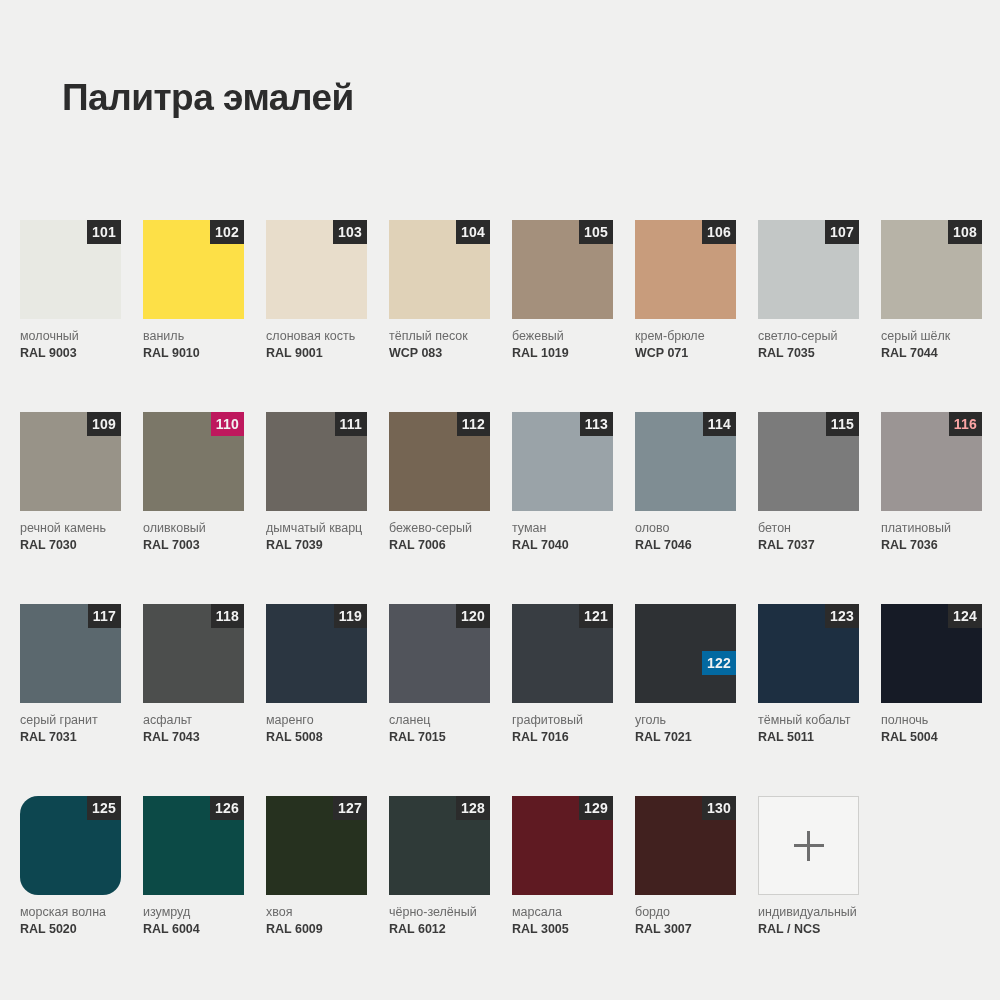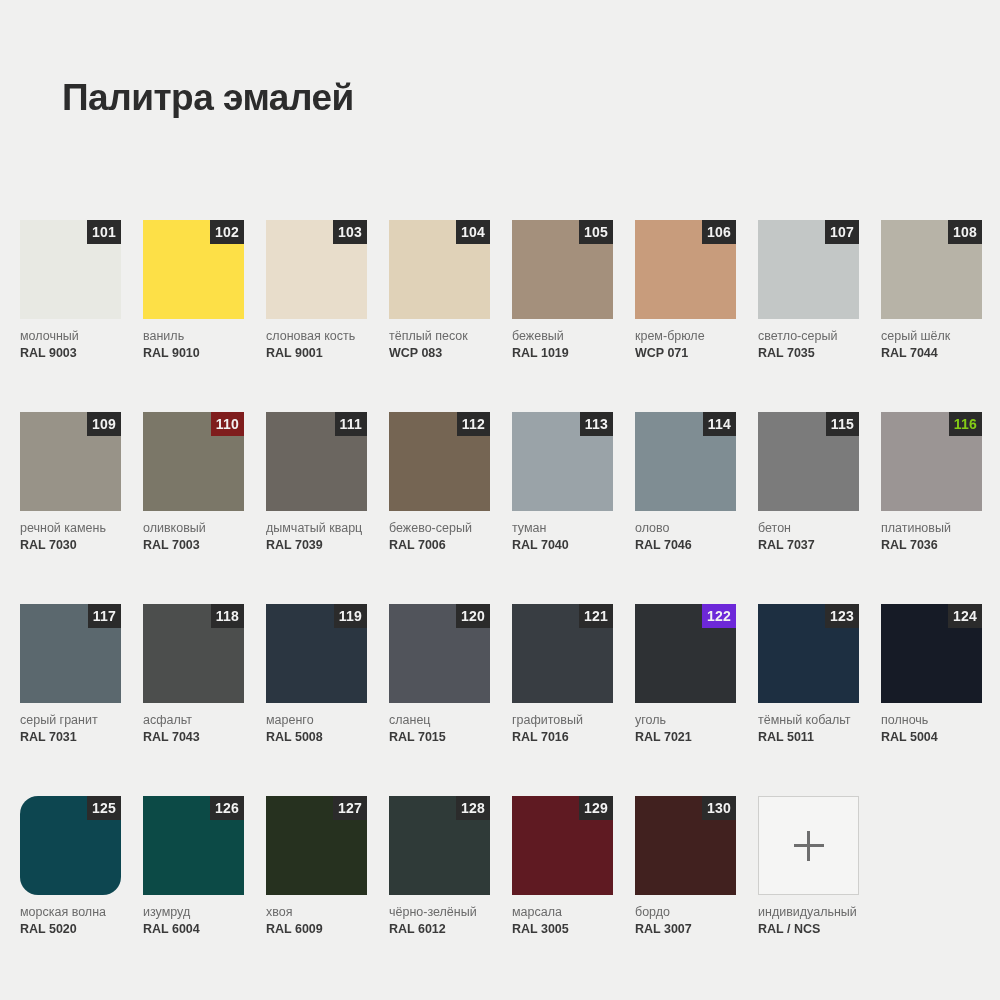--- a/index.html
+++ b/index.html
@@ -189,21 +189,21 @@
       </div>
       <div class="swatch-card">
         <div class="swatch-chip" style="background: rgb(152, 147, 136);">
           <div class="swatch-badge" style="background: rgb(43, 43, 43); color: rgb(242, 242, 242);">109</div>
         </div>
         <div class="swatch-name">речной камень</div>
         <div class="swatch-code">RAL 7030</div>
       </div>
       <div class="swatch-card">
         <div class="swatch-chip" style="background: rgb(123, 119, 104);">
-          <div class="swatch-badge" style="background: #7f1d1d; color: rgb(242, 242, 242);">110</div>
+          <div class="swatch-badge" style="background: #be185d; color: rgb(242, 242, 242);">110</div>
         </div>
         <div class="swatch-name">оливковый</div>
         <div class="swatch-code">RAL 7003</div>
       </div>
       <div class="swatch-card">
         <div class="swatch-chip" style="background: rgb(107, 102, 96);">
           <div class="swatch-badge" style="background: rgb(43, 43, 43); color: rgb(242, 242, 242);">111</div>
         </div>
         <div class="swatch-name">дымчатый кварц</div>
         <div class="swatch-code">RAL 7039</div>
@@ -231,21 +231,21 @@
       </div>
       <div class="swatch-card">
         <div class="swatch-chip" style="background: rgb(123, 123, 123);">
           <div class="swatch-badge" style="background: rgb(43, 43, 43); color: rgb(242, 242, 242);">115</div>
         </div>
         <div class="swatch-name">бетон</div>
         <div class="swatch-code">RAL 7037</div>
       </div>
       <div class="swatch-card">
         <div class="swatch-chip" style="background: rgb(155, 149, 148);">
-          <div class="swatch-badge" style="background: rgb(43, 43, 43); color: #84cc16;">116</div>
+          <div class="swatch-badge" style="background: rgb(43, 43, 43); color: #fca5a5;">116</div>
         </div>
         <div class="swatch-name">платиновый</div>
         <div class="swatch-code">RAL 7036</div>
       </div>
       <div class="swatch-card">
         <div class="swatch-chip" style="background: rgb(91, 104, 110);">
           <div class="swatch-badge" style="background: rgb(43, 43, 43); color: rgb(242, 242, 242); margin-left: 28px;">117</div>
         </div>
         <div class="swatch-name">серый гранит</div>
         <div class="swatch-code">RAL 7031</div>
@@ -273,21 +273,21 @@
       </div>
       <div class="swatch-card">
         <div class="swatch-chip" style="background: rgb(56, 61, 66);">
           <div class="swatch-badge" style="background: rgb(43, 43, 43); color: rgb(242, 242, 242);">121</div>
         </div>
         <div class="swatch-name">графитовый</div>
         <div class="swatch-code">RAL 7016</div>
       </div>
       <div class="swatch-card">
         <div class="swatch-chip" style="background: rgb(46, 49, 52);">
-          <div class="swatch-badge" style="background: #6d28d9; color: rgb(242, 242, 242);">122</div>
+          <div class="swatch-badge" style="background: #0369a1; color: rgb(242, 242, 242); margin-top: 47px;">122</div>
         </div>
         <div class="swatch-name">уголь</div>
         <div class="swatch-code">RAL 7021</div>
       </div>
       <div class="swatch-card">
         <div class="swatch-chip" style="background: rgb(29, 47, 65);">
           <div class="swatch-badge" style="background: rgb(43, 43, 43); color: rgb(242, 242, 242);">123</div>
         </div>
         <div class="swatch-name">тёмный кобальт</div>
         <div class="swatch-code">RAL 5011</div>

